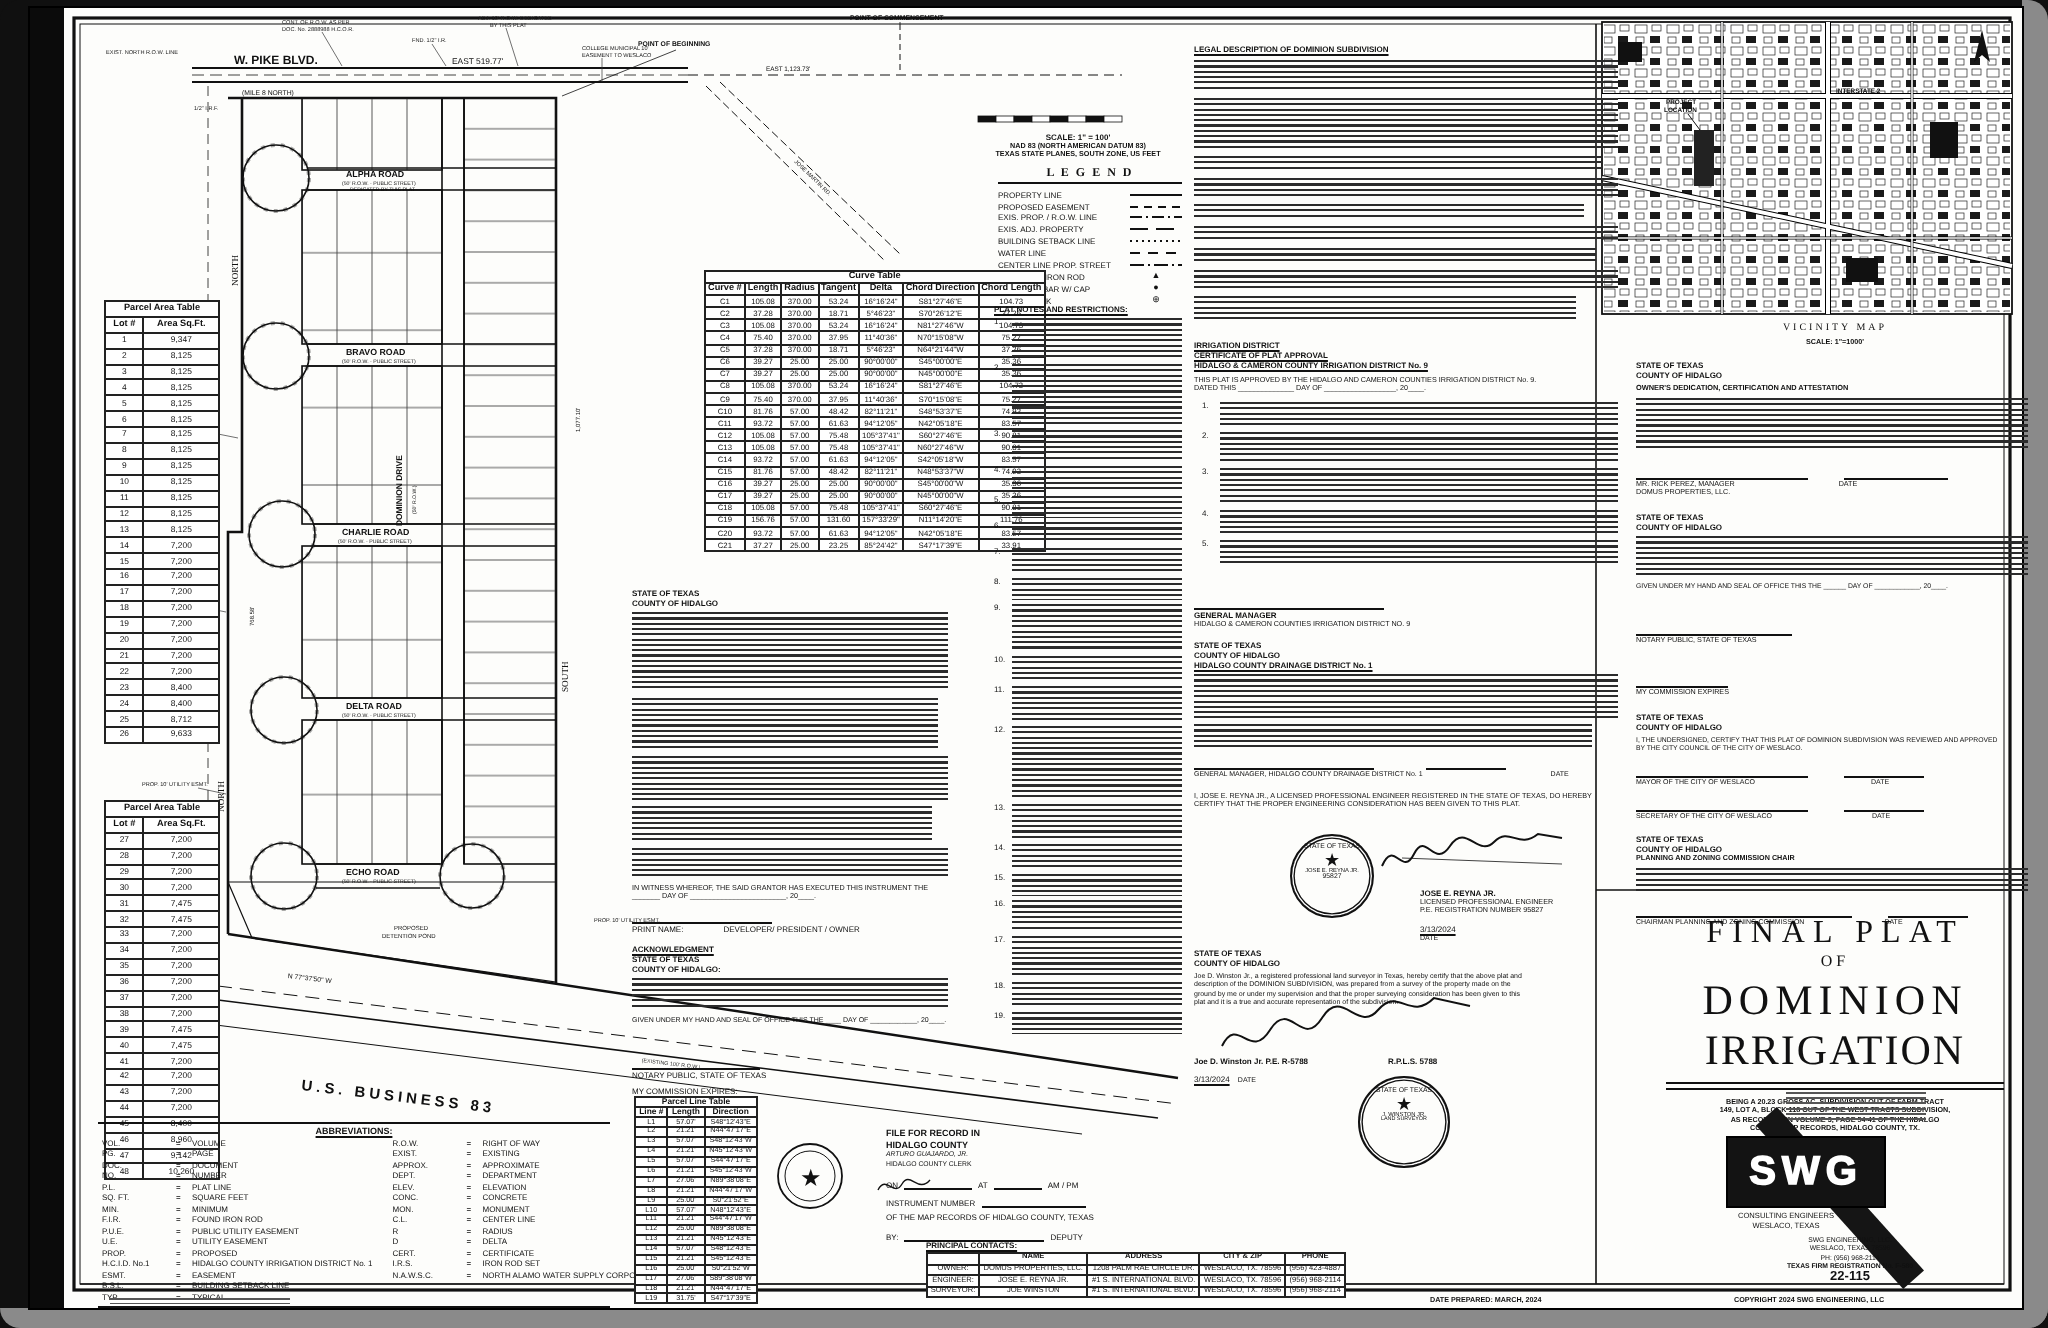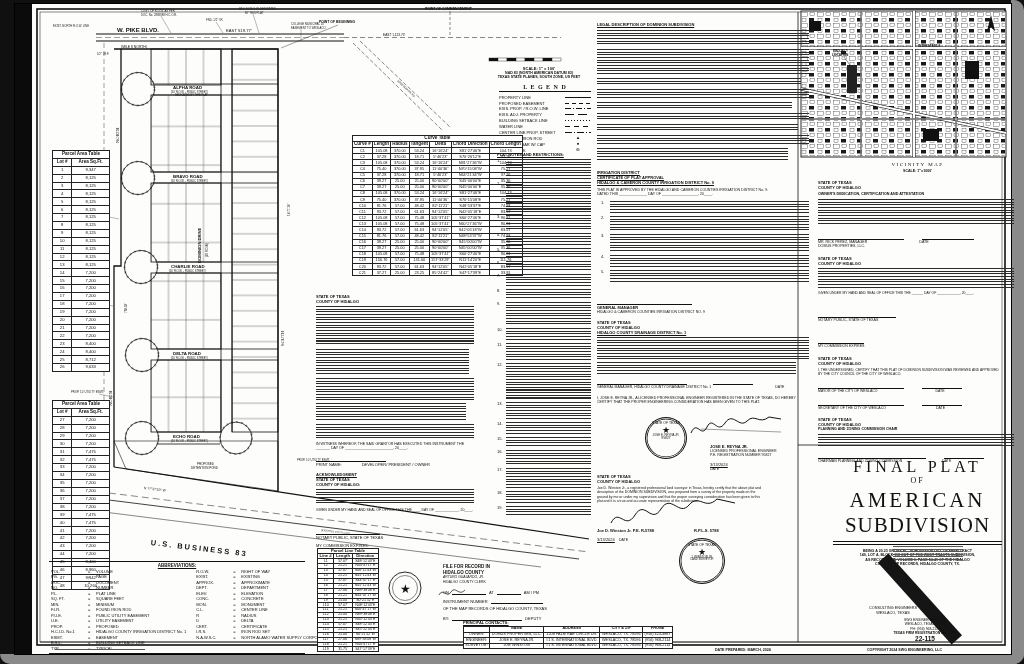--- a/index.html
+++ b/index.html
@@ -1024,32 +1024,35 @@
         </div>
       <div class="t4" style="display:flex;gap:40px">
           <span style="font-size:3.5px">CHAIRMAN PLANNING AND ZONING COMMISSION</span>
           <span style="font-size:3.5px">DATE</span>
         </div>
     </div>
 
     <div class="abs ctr" style="left:800px;top:454px;width:205px">
       <div class="serif" style="font-size:16px;letter-spacing:4px">FINAL PLAT</div>
       <div class="serif" style="font-size:8px;letter-spacing:2px">OF</div>
-      <div class="serif" style="font-size:21px;letter-spacing:3px;margin-top:3px">AMERICAN</div>
-      <div class="serif" style="font-size:21px;letter-spacing:1px">SUBDIVISION</div>
+      <div class="serif" style="font-size:21px;letter-spacing:3px;margin-top:3px">DOMINION</div>
+      <div class="serif" style="font-size:21px;letter-spacing:1px">IRRIGATION</div>
       <div style="border-top:1.6px solid #111;border-bottom:0.6px solid #111;height:2px;margin:3px 18px 4px"></div>
       <div class="t4 b" style="font-size:3.6px">BEING A 20.23 GROSS AC. SUBDIVISION OUT OF FARM TRACT</div>
       <div class="t4 b" style="font-size:3.6px">149, LOT A, BLOCK 118 OUT OF THE WEST TRACTS SUBDIVISION,</div>
       <div class="t4 b" style="font-size:3.6px">AS RECORDED IN VOLUME 3, PAGE 54-41 OF THE HIDALGO</div>
       <div class="t4 b" style="font-size:3.6px">COUNTY MAP RECORDS, HIDALGO COUNTY, TX.</div>
     </div>
 
     <div class="logo-wrap" style="left:820px;top:540px;width:180px;height:100px">
       <div class="ptxl" style="position:absolute;left:58px;top:2px;width:70px;height:14px"></div>
       <div class="slash" style="left:78px;top:0px"></div>
+      <div class="swgbox" style="left:28px;top:24px;width:78px;height:34px">
+        <span>SWG</span>
+      </div>
       <div class="abs" style="left:8px;top:62px;width:100px;text-align:center">
         <div class="t4" style="font-size:3.8px">CONSULTING ENGINEERS</div>
         <div class="t4" style="font-size:3.8px">WESLACO, TEXAS</div>
       </div>
       <div class="abs ctr" style="left:30px;top:74px;width:120px">
         <div class="t4" style="font-size:3.4px">SWG ENGINEERING, LLC.</div>
         <div class="t4" style="font-size:3.4px">WESLACO, TEXAS 78596</div>
         <div class="t4" style="font-size:3.4px">PH: (956) 968-2114</div>
         <div class="t4 b" style="font-size:3.4px">TEXAS FIRM REGISTRATION No. F-580</div>
         <div class="b" style="font-size:6.5px">22-115</div>

